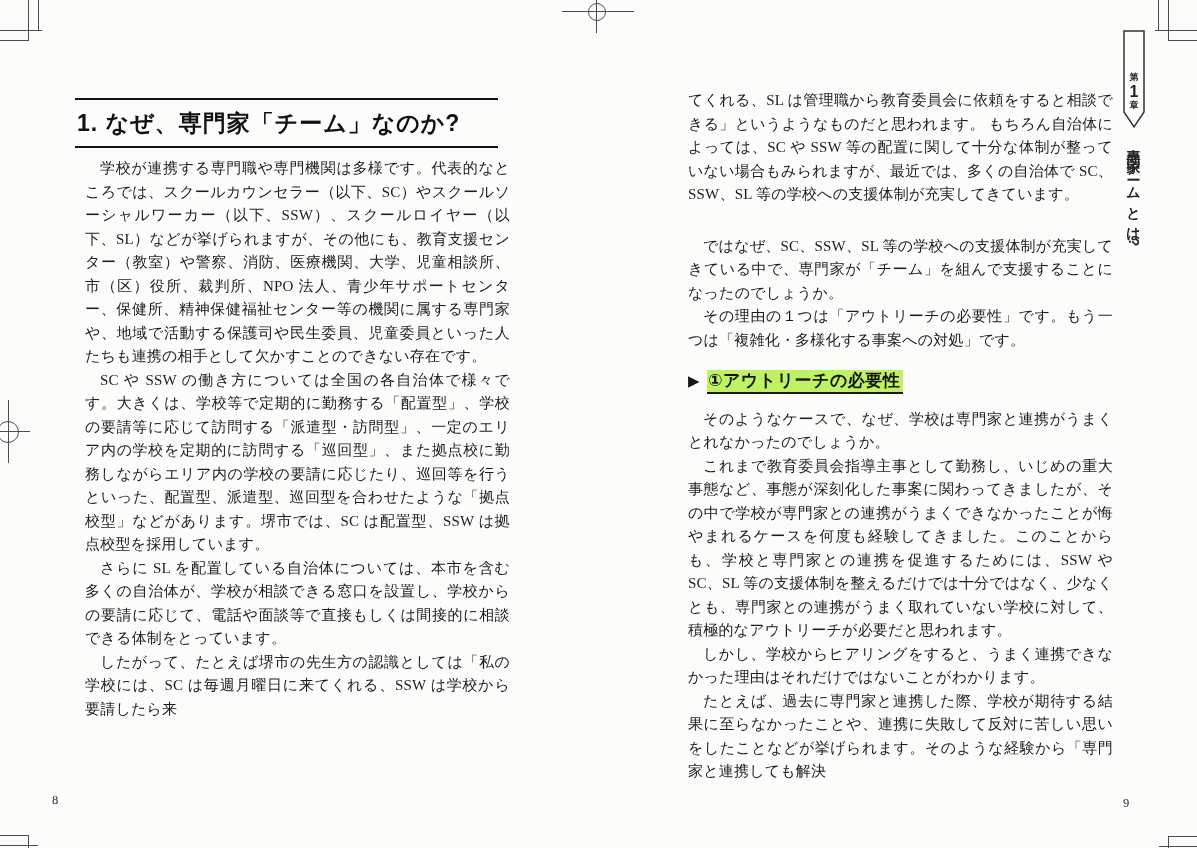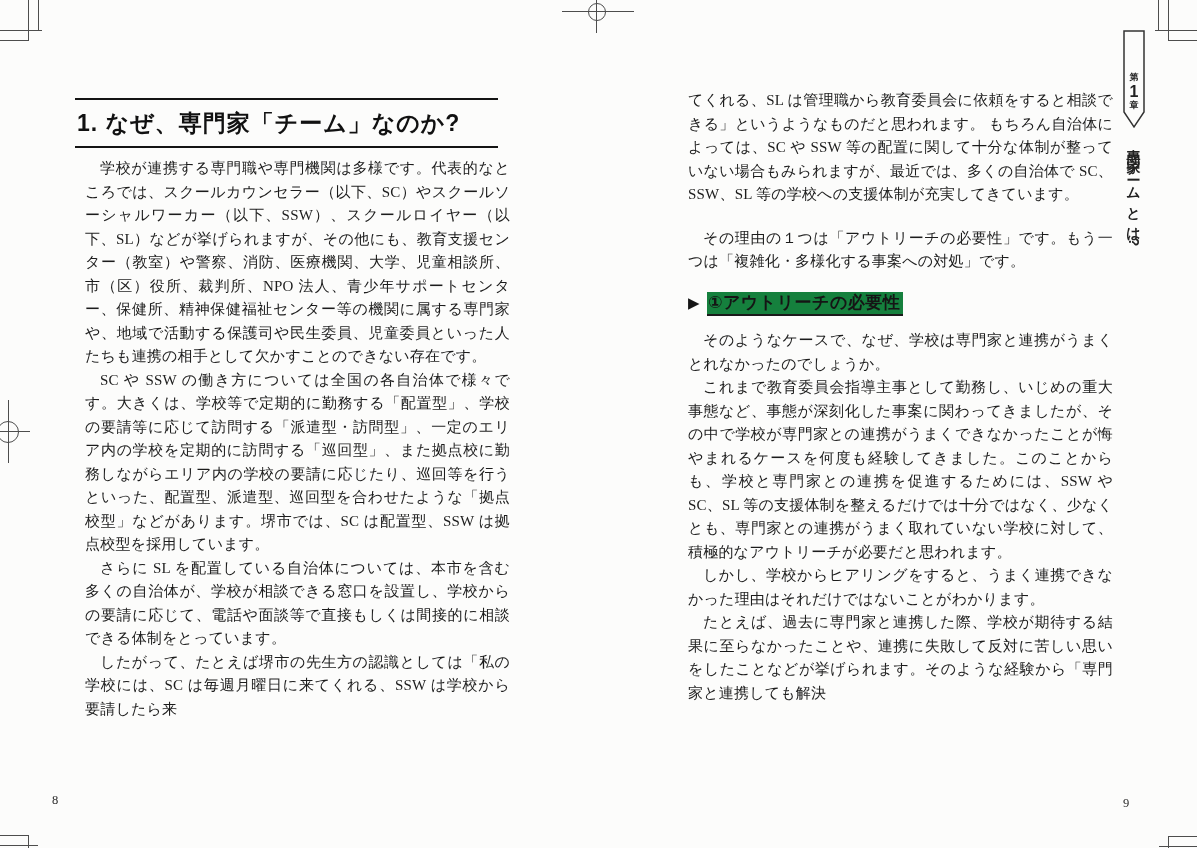--- a/index.html
+++ b/index.html
@@ -19,41 +19,41 @@
   
   .col{
     position:absolute;width:425px;
     font-size:15px;line-height:23.5px;text-align:justify;
     letter-spacing:0.2px;
   }
   .col-left{left:85px;top:157px;}
   .col-right{left:688px;top:89px;}
   .para{margin:0;text-indent:1em;}
   .para.no-indent{text-indent:0;}
-  .para.gap-after{margin-bottom:20px;}
+  .para.gap-after{margin-bottom:28px;}
   
   .heading-block{
     position:absolute;left:75px;top:98px;width:423px;
     border-top:2px solid #141414;border-bottom:2px solid #141414;
     padding:8px 2px 7px 2px;box-sizing:border-box;
   }
   .heading-block h1{
     margin:0;font-family:"Liberation Sans","DejaVu Sans",sans-serif;
     font-size:23px;font-weight:bold;letter-spacing:1px;color:#111;
   }
   
   .subheading{
     margin:17px 0 15px 0;
     font-family:"Liberation Sans","DejaVu Sans",sans-serif;
     font-size:17px;font-weight:bold;color:#151515;
     text-indent:0;letter-spacing:0.5px;
   }
   .subheading .arrow{margin-right:7px;font-size:15px;}
   .subheading .sub-label{
-    background:#15803d;
+    background:#bef264;
     border-bottom:2px solid #1a1a1a;
     padding:1px 3px 2px 1px;
   }
   
   .pagenum{
     position:absolute;font-size:12.5px;color:#2a2a2a;
     font-family:"Liberation Serif","DejaVu Serif",serif;
   }
   .pagenum-left{left:52px;top:793px;}
   .pagenum-right{left:1123px;top:796px;}
@@ -113,20 +113,21 @@
       <p class="para">SC や SSW の働き方については全国の各自治体で様々です。大きくは、学校等で定期的に勤務する「配置型」、学校の要請等に応じて訪問する「派遣型・訪問型」、一定のエリア内の学校を定期的に訪問する「巡回型」、また拠点校に勤務しながらエリア内の学校の要請に応じたり、巡回等を行うといった、配置型、派遣型、巡回型を合わせたような「拠点校型」などがあります。堺市では、SC は配置型、SSW は拠点校型を採用しています。</p>
       <p class="para">さらに SL を配置している自治体については、本市を含む多くの自治体が、学校が相談できる窓口を設置し、学校からの要請に応じて、電話や面談等で直接もしくは間接的に相談できる体制をとっています。</p>
       <p class="para">したがって、たとえば堺市の先生方の認識としては「私の学校には、SC は毎週月曜日に来てくれる、SSW は学校から要請したら来</p>
     </div>
 
   <div class="pagenum pagenum-left">8</div>
 
   <div class="col col-right">
     <div>
         <p class="para no-indent gap-after">てくれる、SL は管理職から教育委員会に依頼をすると相談できる」というようなものだと思われます。 もちろん自治体によっては、SC や SSW 等の配置に関して十分な体制が整っていない場合もみられますが、最近では、多くの自治体で SC、SSW、SL 等の学校への支援体制が充実してきています。</p>
+        <p class="para">ではなぜ、SC、SSW、SL 等の学校への支援体制が充実してきている中で、専門家が「チーム」を組んで支援することになったのでしょうか。</p>
         <p class="para">その理由の１つは「アウトリーチの必要性」です。もう一つは「複雑化・多様化する事案への対処」です。</p>
       </div>
     <div class="subheading">
       <span class="arrow">▶</span><span class="sub-label">①アウトリーチの必要性</span>
     </div>
     <div>
         <p class="para">そのようなケースで、なぜ、学校は専門家と連携がうまくとれなかったのでしょうか。</p>
         <p class="para">これまで教育委員会指導主事として勤務し、いじめの重大事態など、事態が深刻化した事案に関わってきましたが、その中で学校が専門家との連携がうまくできなかったことが悔やまれるケースを何度も経験してきました。このことからも、学校と専門家との連携を促進するためには、SSW や SC、SL 等の支援体制を整えるだけでは十分ではなく、少なくとも、専門家との連携がうまく取れていない学校に対して、積極的なアウトリーチが必要だと思われます。</p>
         <p class="para">しかし、学校からヒアリングをすると、うまく連携できなかった理由はそれだけではないことがわかります。</p>
         <p class="para">たとえば、過去に専門家と連携した際、学校が期待する結果に至らなかったことや、連携に失敗して反対に苦しい思いをしたことなどが挙げられます。そのような経験から「専門家と連携しても解決</p>

